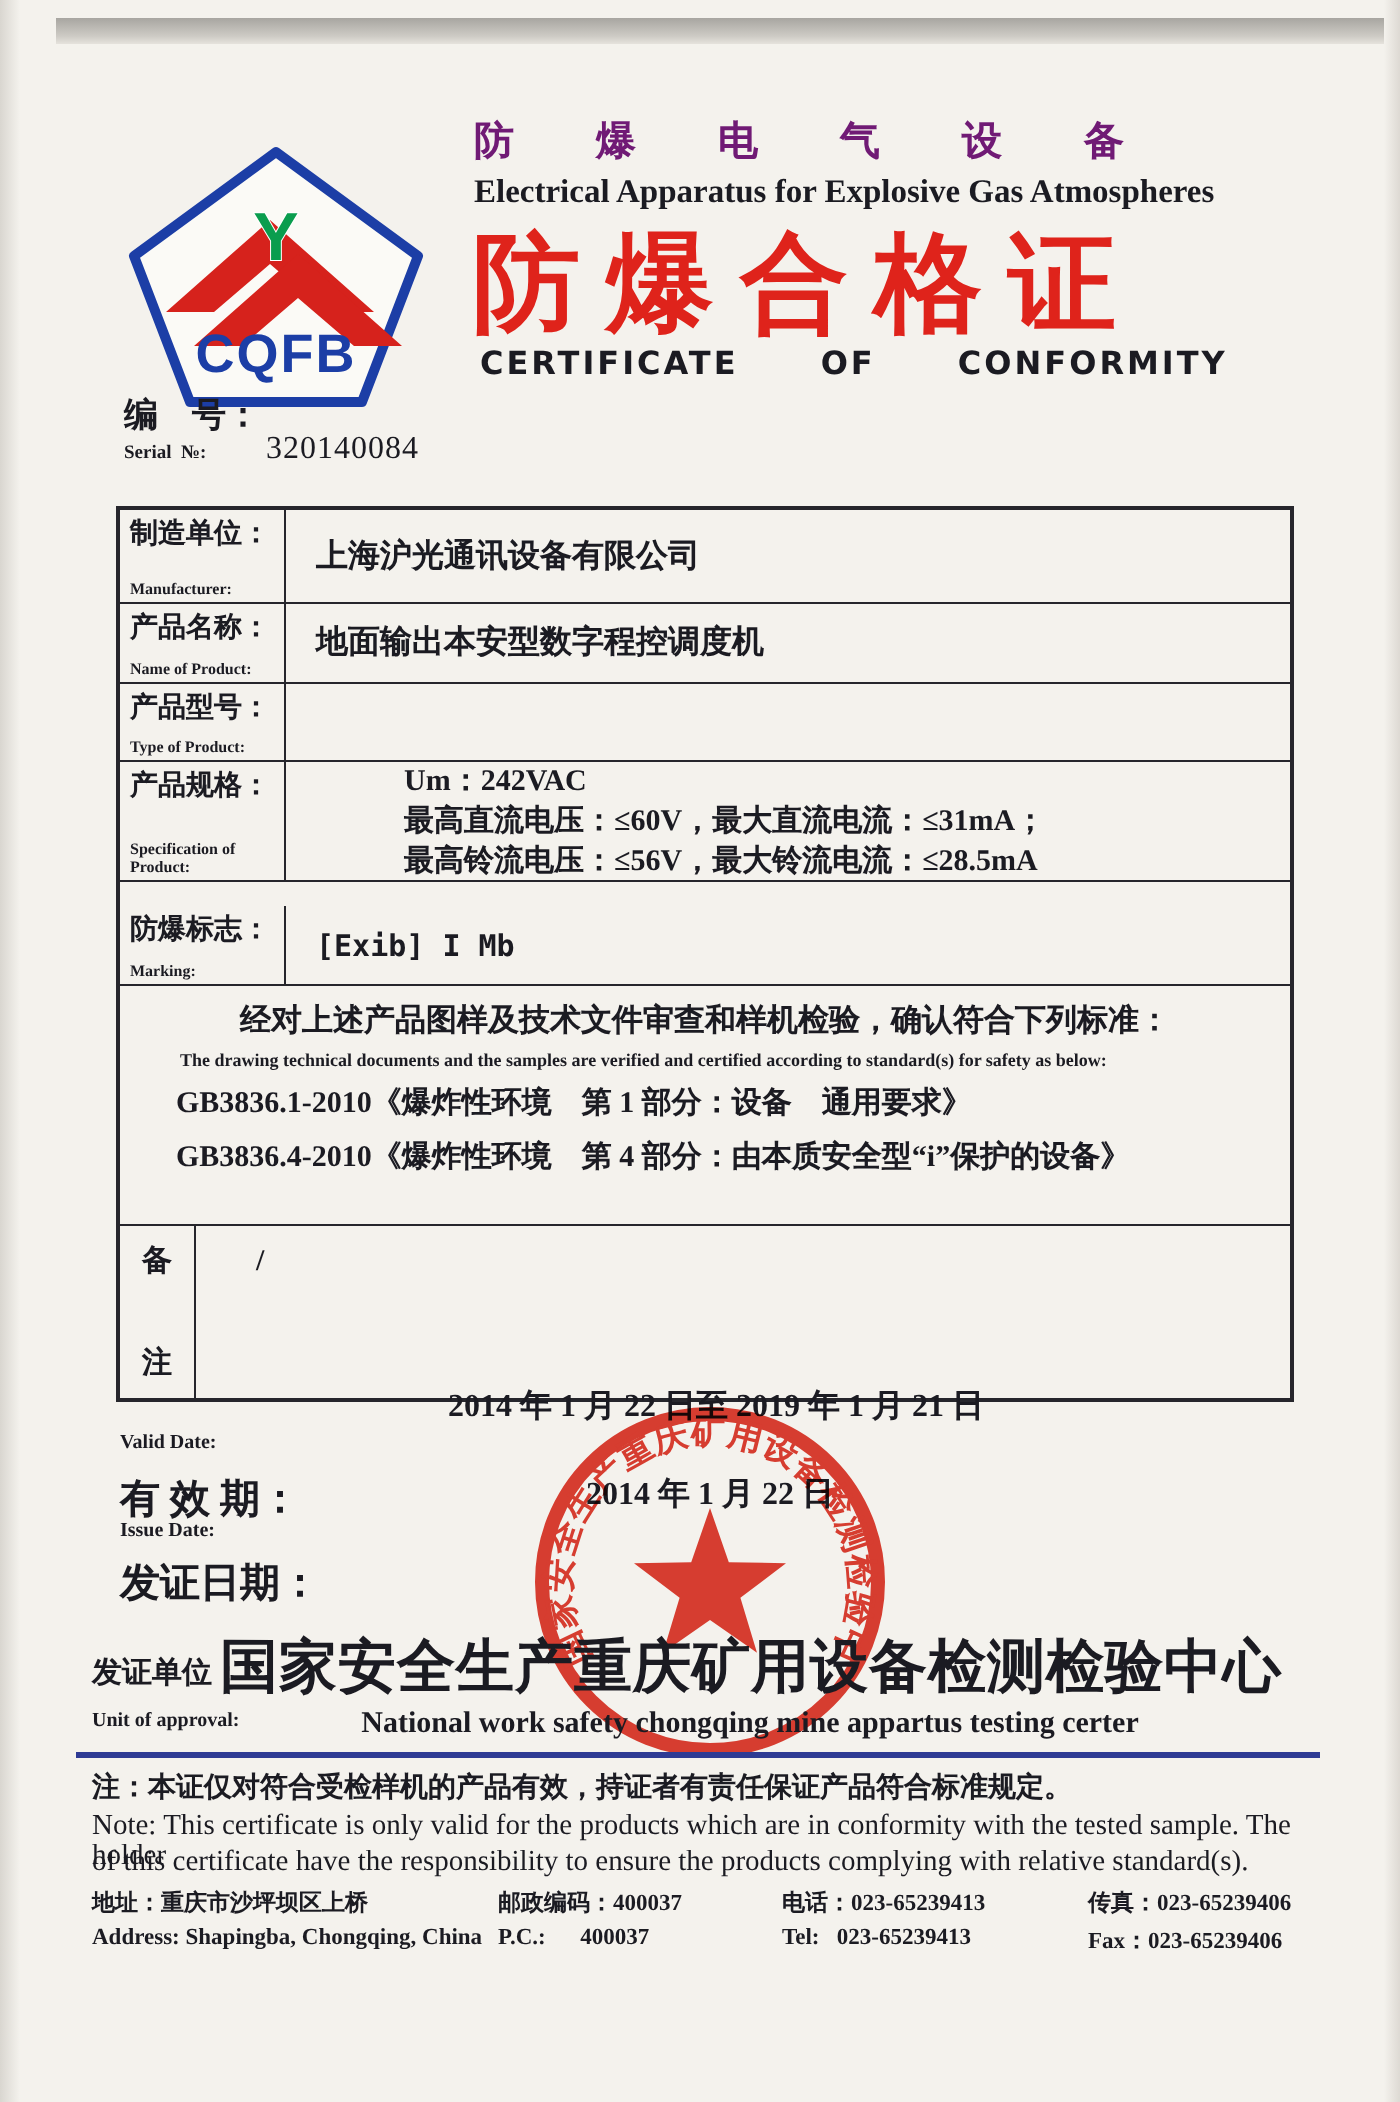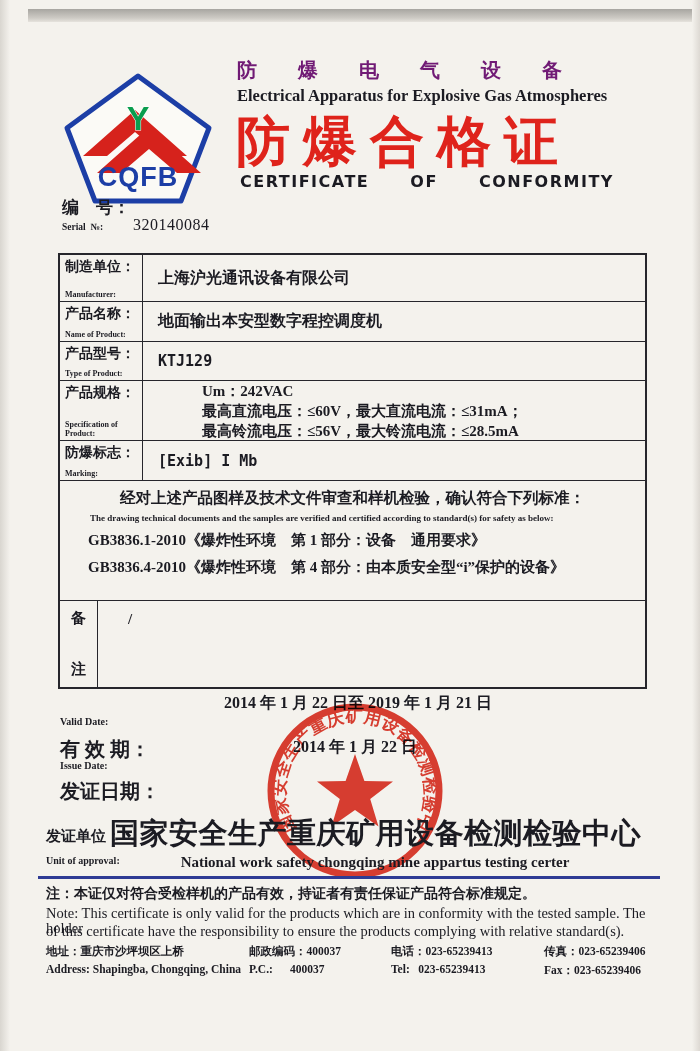--- a/index.html
+++ b/index.html
@@ -25,21 +25,21 @@
   .serial-val{left:133px;top:216px;font-size:16px;letter-spacing:.5px;}
   
   .cert-table{left:58px;top:253px;width:589px;border:2px solid #26262c;}
   .t-row{display:flex;border-bottom:1.5px solid #26262c;}
   .t-row:last-child{border-bottom:none;}
   .t-label{width:83px;border-right:1.5px solid #26262c;padding:3px 4px 2px 5px;
            display:flex;flex-direction:column;justify-content:space-between;}
   .t-label .cn{font-size:14px;font-weight:bold;}
   .t-label .en{font-size:8px;font-weight:bold;}
   .t-val{flex:1;display:flex;align-items:center;padding-left:15px;font-size:16px;font-weight:600;}
-  .r1{height:47px;} .r2{height:40px;} .r3{height:39px;} .r4{height:60px;gap:44px;} .r5{height:40px;}
+  .r1{height:47px;} .r2{height:40px;} .r3{height:39px;} .r4{height:60px;gap:44px;} .r5{height:40px;margin-top:12px;}
   .r6{height:120px;display:block;} .r7{height:86px;}
   .spec-lines{flex-direction:column;align-items:flex-start;justify-content:center;font-size:15px;line-height:20px;}
   .mono{font-family:"DejaVu Sans Mono",monospace;font-size:15px;}
   .stmt-cn{text-align:center;font-size:15.5px;font-weight:bold;padding-top:7px;}
   .stmt-en{font-size:9px;font-weight:600;padding:4px 0 0 30px;}
   .gb{font-size:15px;font-weight:600;padding:8px 0 0 28px;line-height:19px;}
   .remark-label{width:38px;border-right:1.5px solid #26262c;display:flex;flex-direction:column;
                 justify-content:space-between;align-items:center;padding:8px 0;font-size:15px;font-weight:bold;}
   .remark-val{flex:1;padding:10px 0 0 30px;font-size:15px;font-weight:600;}
   
@@ -105,21 +105,20 @@
         <span class="en">Name of Product:</span>
       </div>
       <div class="t-val">地面输出本安型数字程控调度机</div>
     </div>
 
     <div class="t-row r3">
       <div class="t-label">
         <span class="cn">产品型号：</span>
         <span class="en">Type of Product:</span>
       </div>
-      <div class="t-val mono">KTJ129</div>
     </div>
 
     <div class="t-row r4">
       <div class="t-label">
         <span class="cn">产品规格：</span>
         <span class="en">Specification of Product:</span>
       </div>
       <div class="t-val spec-lines">
         <span>Um：242VAC</span>
         <span>最高直流电压：≤60V，最大直流电流：≤31mA；</span>

